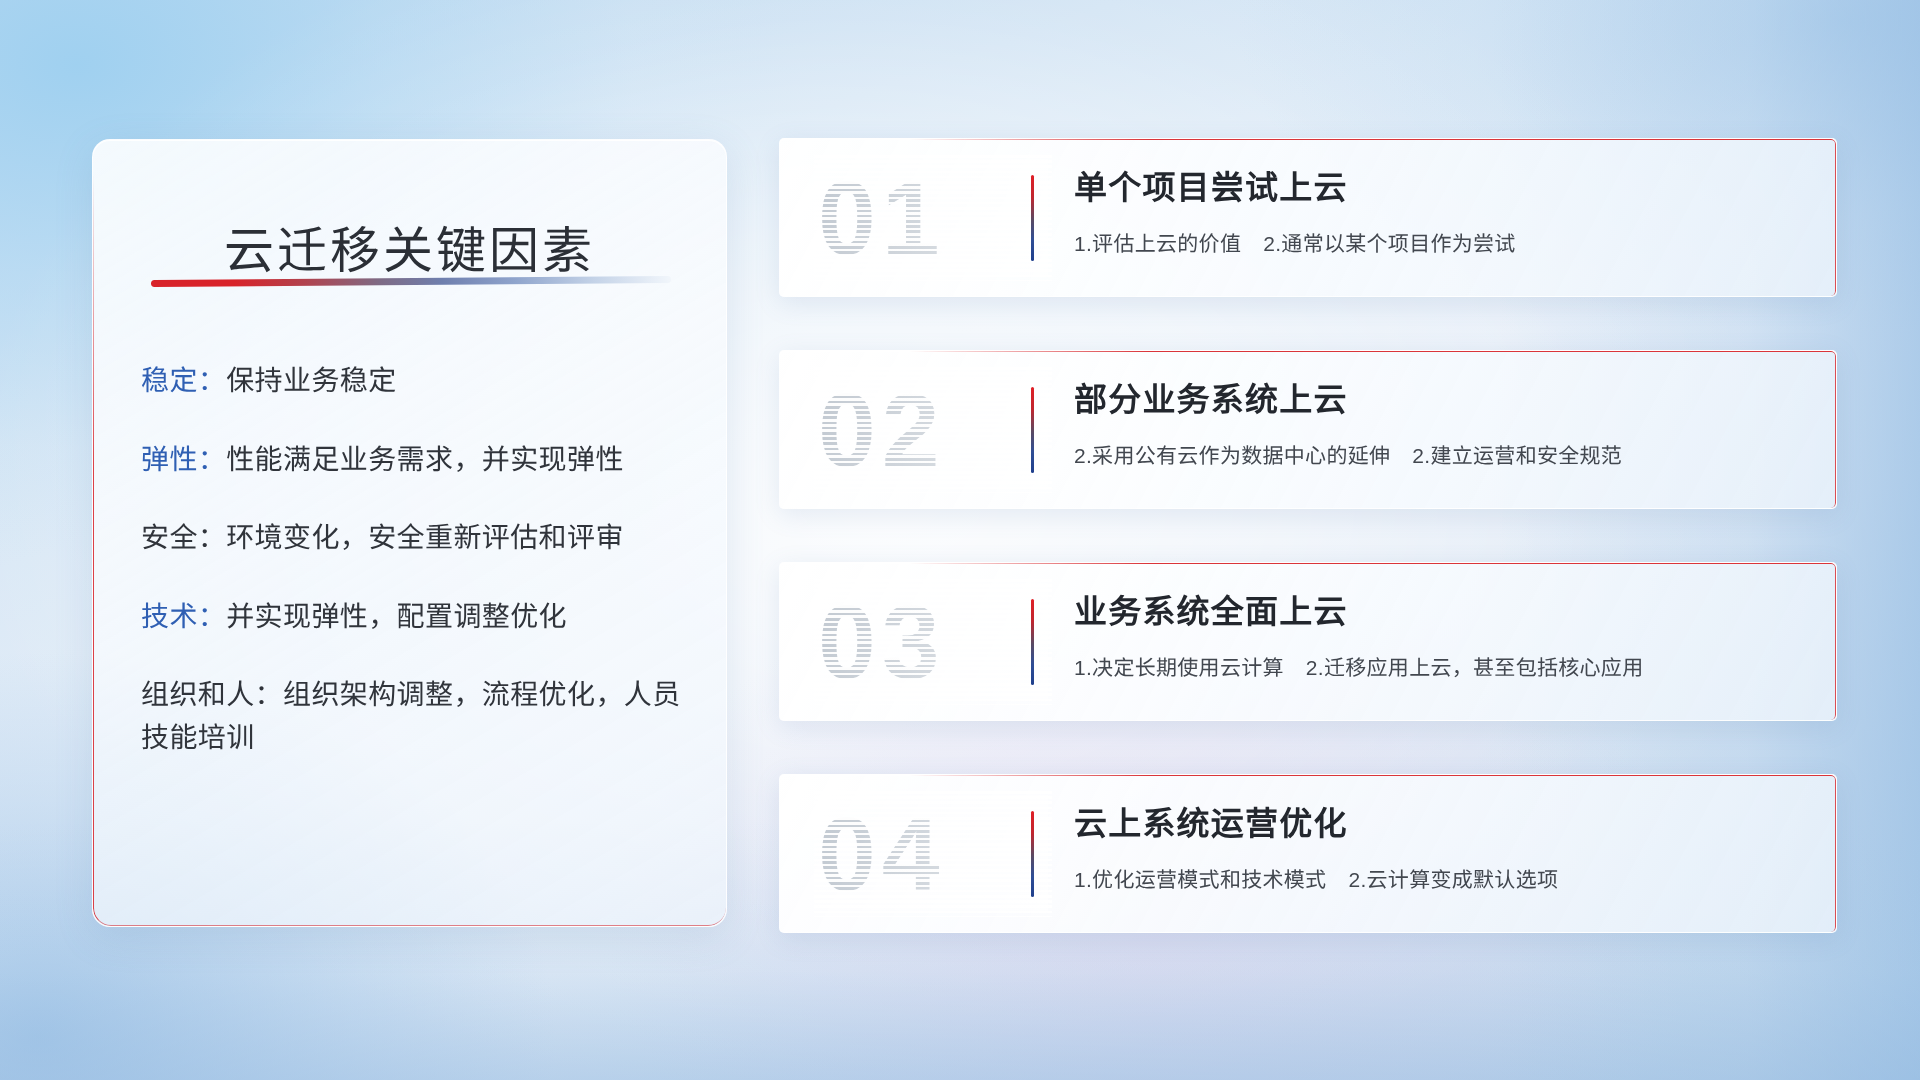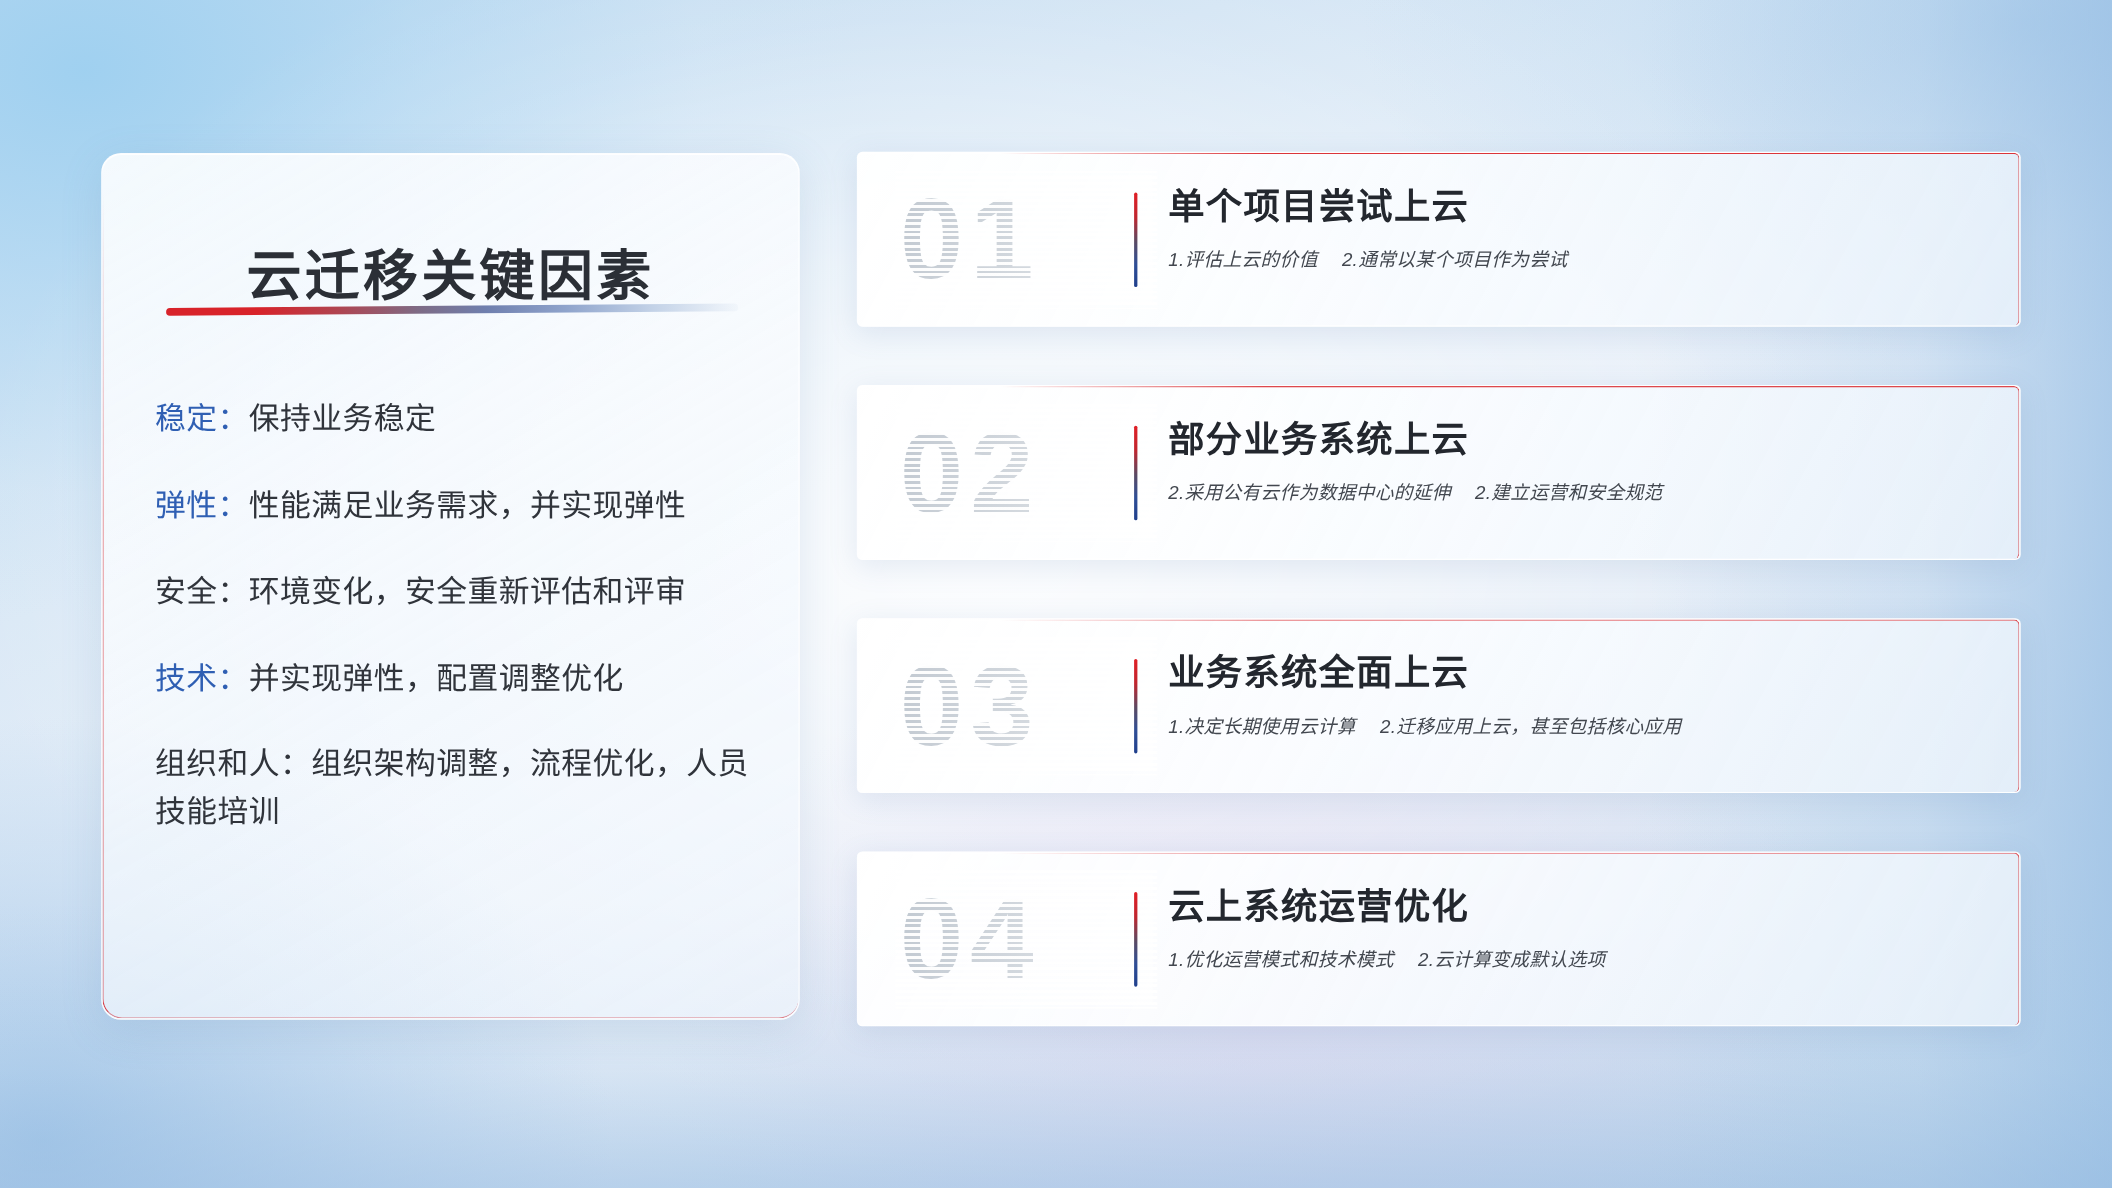--- a/index.html
+++ b/index.html
@@ -126,21 +126,21 @@
     mask-image: linear-gradient(200deg,
       rgba(0,0,0,0) 0%, rgba(0,0,0,0) 26%, #000 55%, #000 100%);
   }
 
   #panel-title {
     position: absolute;
     left: 0; right: 0;
     top: 48px;
     text-align: center;
     font-size: 50px;
-    font-weight: 700;
+    font-weight: 400;
     letter-spacing: 3px;
     color: #2b2f36;
     line-height: 1.16;
   }
 
   #panel-rule {
     position: absolute;
     left: 58px;
     top: 138px;
     width: 520px;
@@ -264,40 +264,39 @@
     background: linear-gradient(180deg,
       #e01f26 0%,
       #c0262f 26%,
       #5a4a63 52%,
       #2f4e96 76%,
       #1f3f8c 100%);
   }
 
   .card-body {
     position: absolute;
-    left: 282px;
+    left: 294px;
     right: 28px;
     top: 29px;
   }
   .card-title {
     font-size: 33px;
     font-weight: 700;
     color: #23272e;
     letter-spacing: 1.2px;
     line-height: 1.24;
     margin: 0 0 16px 0;
     white-space: nowrap;
   }
   .card-desc {
-    font-size: 17px;
+    font-size: 21px;
     color: #42474f;
     letter-spacing: 0.3px;
     line-height: 1.3;
     white-space: nowrap;
-    font-style: italic;
   }
   .card-desc .gap { display: inline-block; width: 22px; }
 </style>
 </head>
 <body>
 
 <div id="slide">
 
   <div class="bg-layer bg-base"></div>
   <div class="bg-layer bg-tl"></div>

